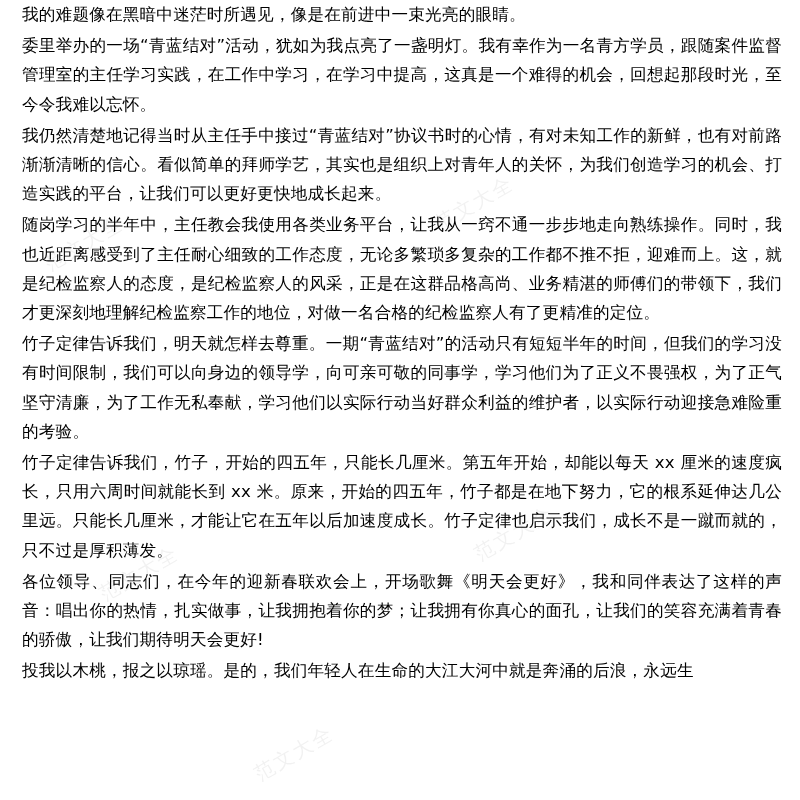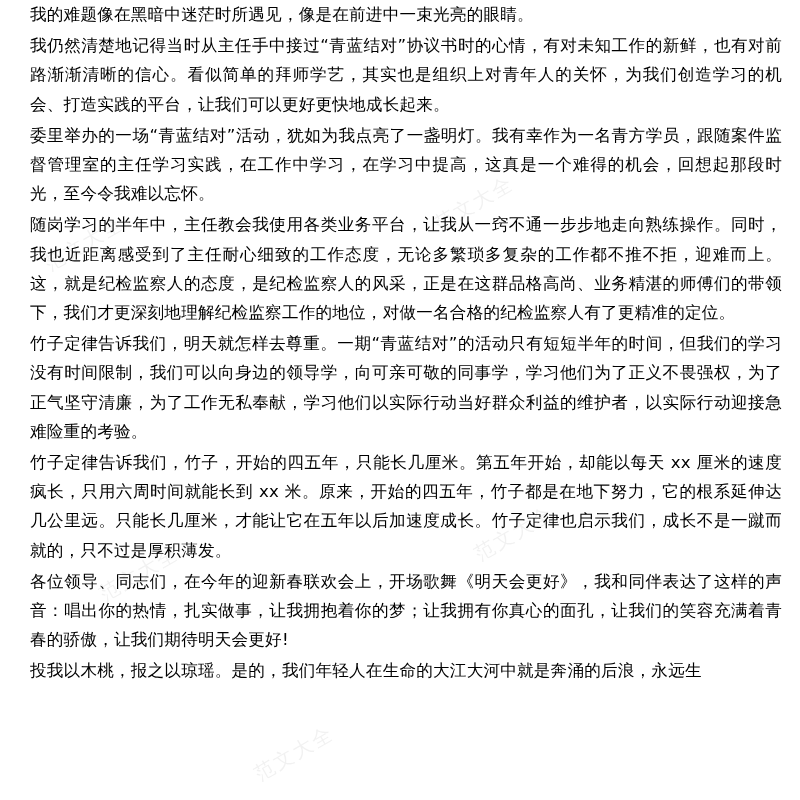--- a/index.html
+++ b/index.html
@@ -36,21 +36,21 @@
   .wm1 { left: 40px;  top: 230px; }
   .wm2 { left: 430px; top: 190px; }
   .wm3 { left: 95px;  top: 560px; }
   .wm4 { left: 470px; top: 520px; }
   .wm5 { left: 250px; top: 740px; }
   .doc-body {
     position: relative;
     z-index: 2;
   }
   p.para {
-    margin: 0 0 2px 12px;
+    margin: 0 0 2px 4px;
     font-size: 16.6px;
     line-height: 29.2px;
     color: #000000;
     text-align: justify;
     text-justify: inter-ideograph;
     letter-spacing: 0.2px;
   }
   p.first {
     margin-top: 0;
   }
@@ -61,22 +61,22 @@
 <div class="page">
 
   <div class="watermark wm1">范文大全</div>
   <div class="watermark wm2">范文大全</div>
   <div class="watermark wm3">范文大全</div>
   <div class="watermark wm4">范文大全</div>
   <div class="watermark wm5">范文大全</div>
 
   <div class="doc-body">
     <p class="para first">我的难题像在黑暗中迷茫时所遇见，像是在前进中一束光亮的眼睛。</p>
+    <p class="para">委里举办的一场“青蓝结对”活动，犹如为我点亮了一盏明灯。我有幸作为一名青方学员，跟随案件监督管理室的主任学习实践，在工作中学习，在学习中提高，这真是一个难得的机会，回想起那段时光，至今令我难以忘怀。</p>
     <p class="para">我仍然清楚地记得当时从主任手中接过“青蓝结对”协议书时的心情，有对未知工作的新鲜，也有对前路渐渐清晰的信心。看似简单的拜师学艺，其实也是组织上对青年人的关怀，为我们创造学习的机会、打造实践的平台，让我们可以更好更快地成长起来。</p>
-    <p class="para">委里举办的一场“青蓝结对”活动，犹如为我点亮了一盏明灯。我有幸作为一名青方学员，跟随案件监督管理室的主任学习实践，在工作中学习，在学习中提高，这真是一个难得的机会，回想起那段时光，至今令我难以忘怀。</p>
     <p class="para">随岗学习的半年中，主任教会我使用各类业务平台，让我从一窍不通一步步地走向熟练操作。同时，我也近距离感受到了主任耐心细致的工作态度，无论多繁琐多复杂的工作都不推不拒，迎难而上。这，就是纪检监察人的态度，是纪检监察人的风采，正是在这群品格高尚、业务精湛的师傅们的带领下，我们才更深刻地理解纪检监察工作的地位，对做一名合格的纪检监察人有了更精准的定位。</p>
     <p class="para">竹子定律告诉我们，明天就怎样去尊重。一期“青蓝结对”的活动只有短短半年的时间，但我们的学习没有时间限制，我们可以向身边的领导学，向可亲可敬的同事学，学习他们为了正义不畏强权，为了正气坚守清廉，为了工作无私奉献，学习他们以实际行动当好群众利益的维护者，以实际行动迎接急难险重的考验。</p>
     <p class="para">竹子定律告诉我们，竹子，开始的四五年，只能长几厘米。第五年开始，却能以每天 xx 厘米的速度疯长，只用六周时间就能长到 xx 米。原来，开始的四五年，竹子都是在地下努力，它的根系延伸达几公里远。只能长几厘米，才能让它在五年以后加速度成长。竹子定律也启示我们，成长不是一蹴而就的，只不过是厚积薄发。</p>
     <p class="para">各位领导、同志们，在今年的迎新春联欢会上，开场歌舞《明天会更好》，我和同伴表达了这样的声音：唱出你的热情，扎实做事，让我拥抱着你的梦；让我拥有你真心的面孔，让我们的笑容充满着青春的骄傲，让我们期待明天会更好!</p>
     <p class="para">投我以木桃，报之以琼瑶。是的，我们年轻人在生命的大江大河中就是奔涌的后浪，永远生</p>
 
   </div>
 
 </div>
 

